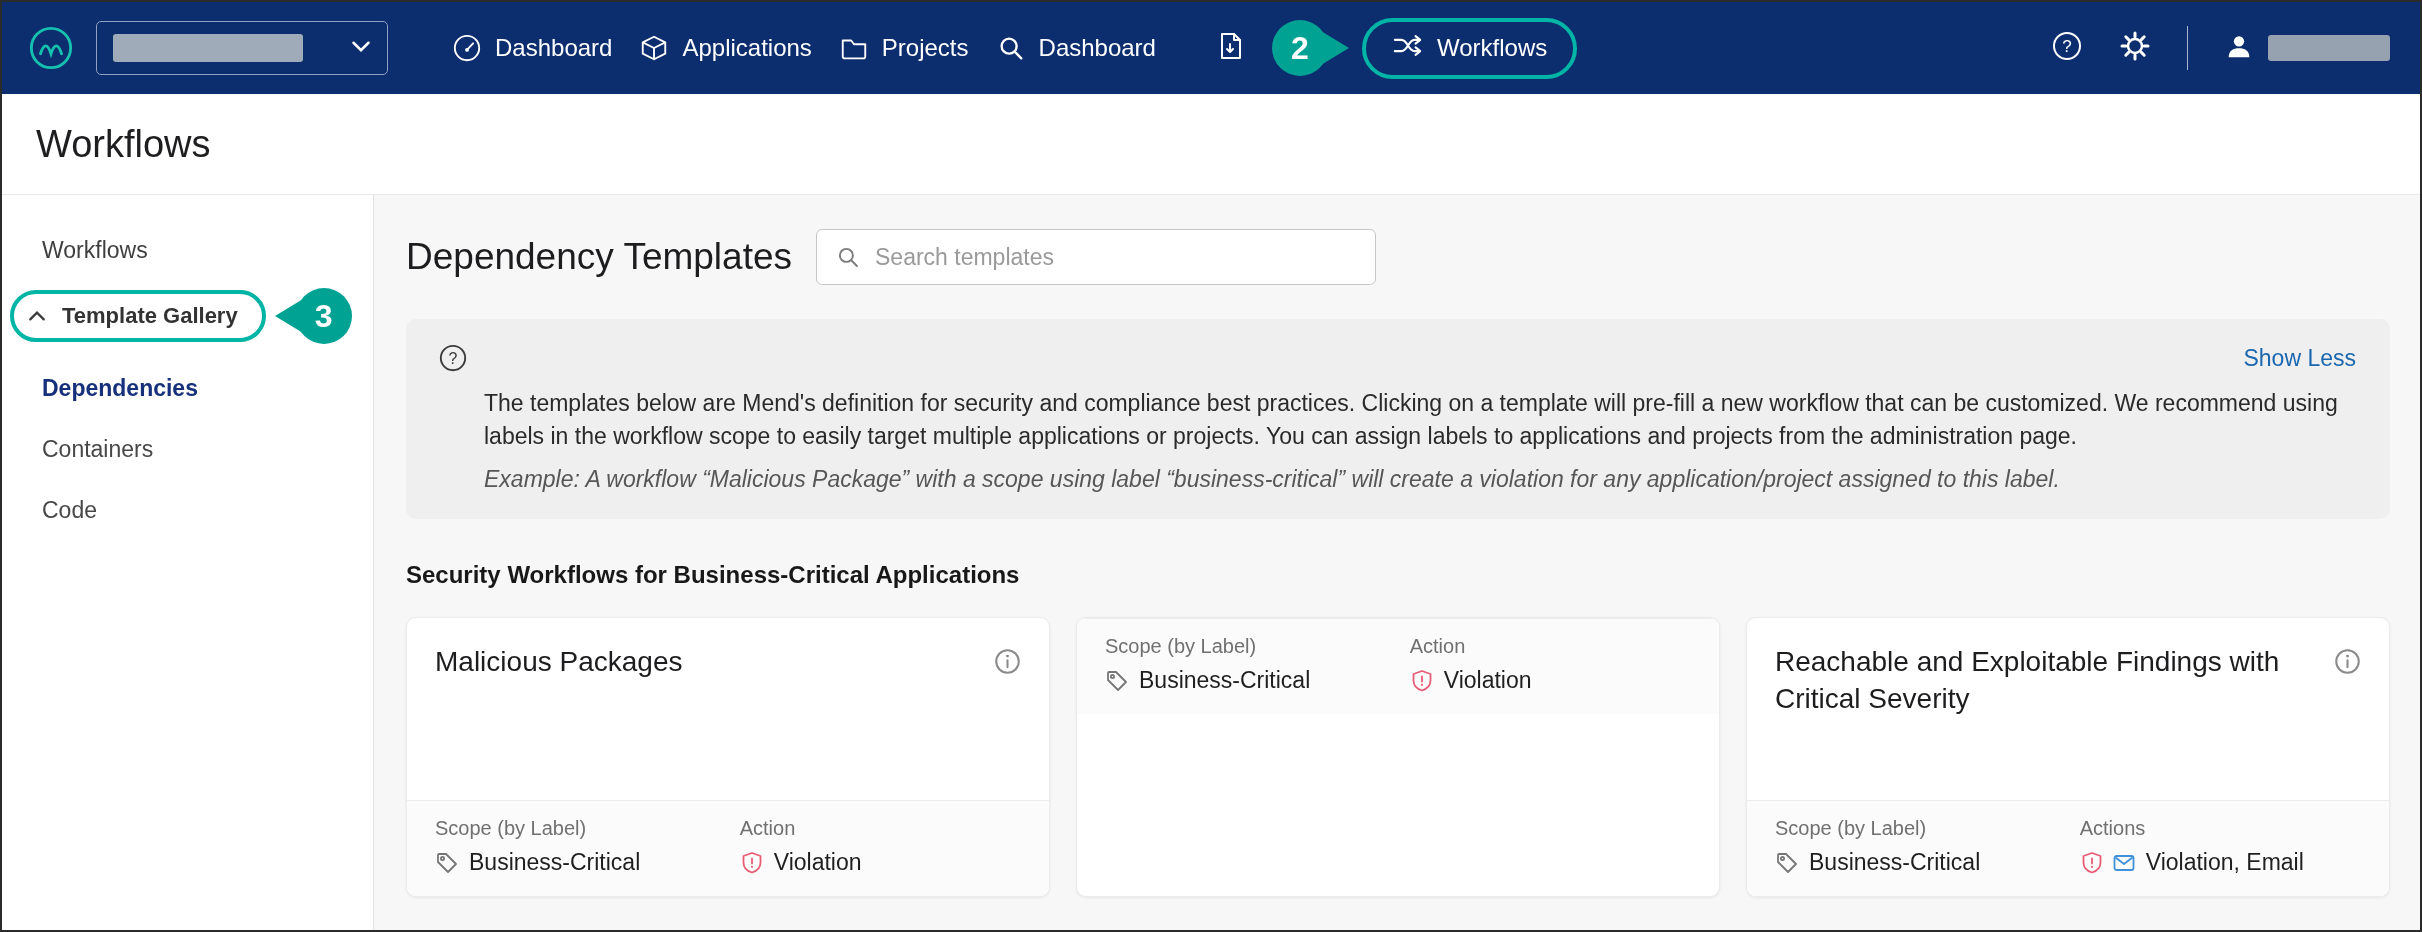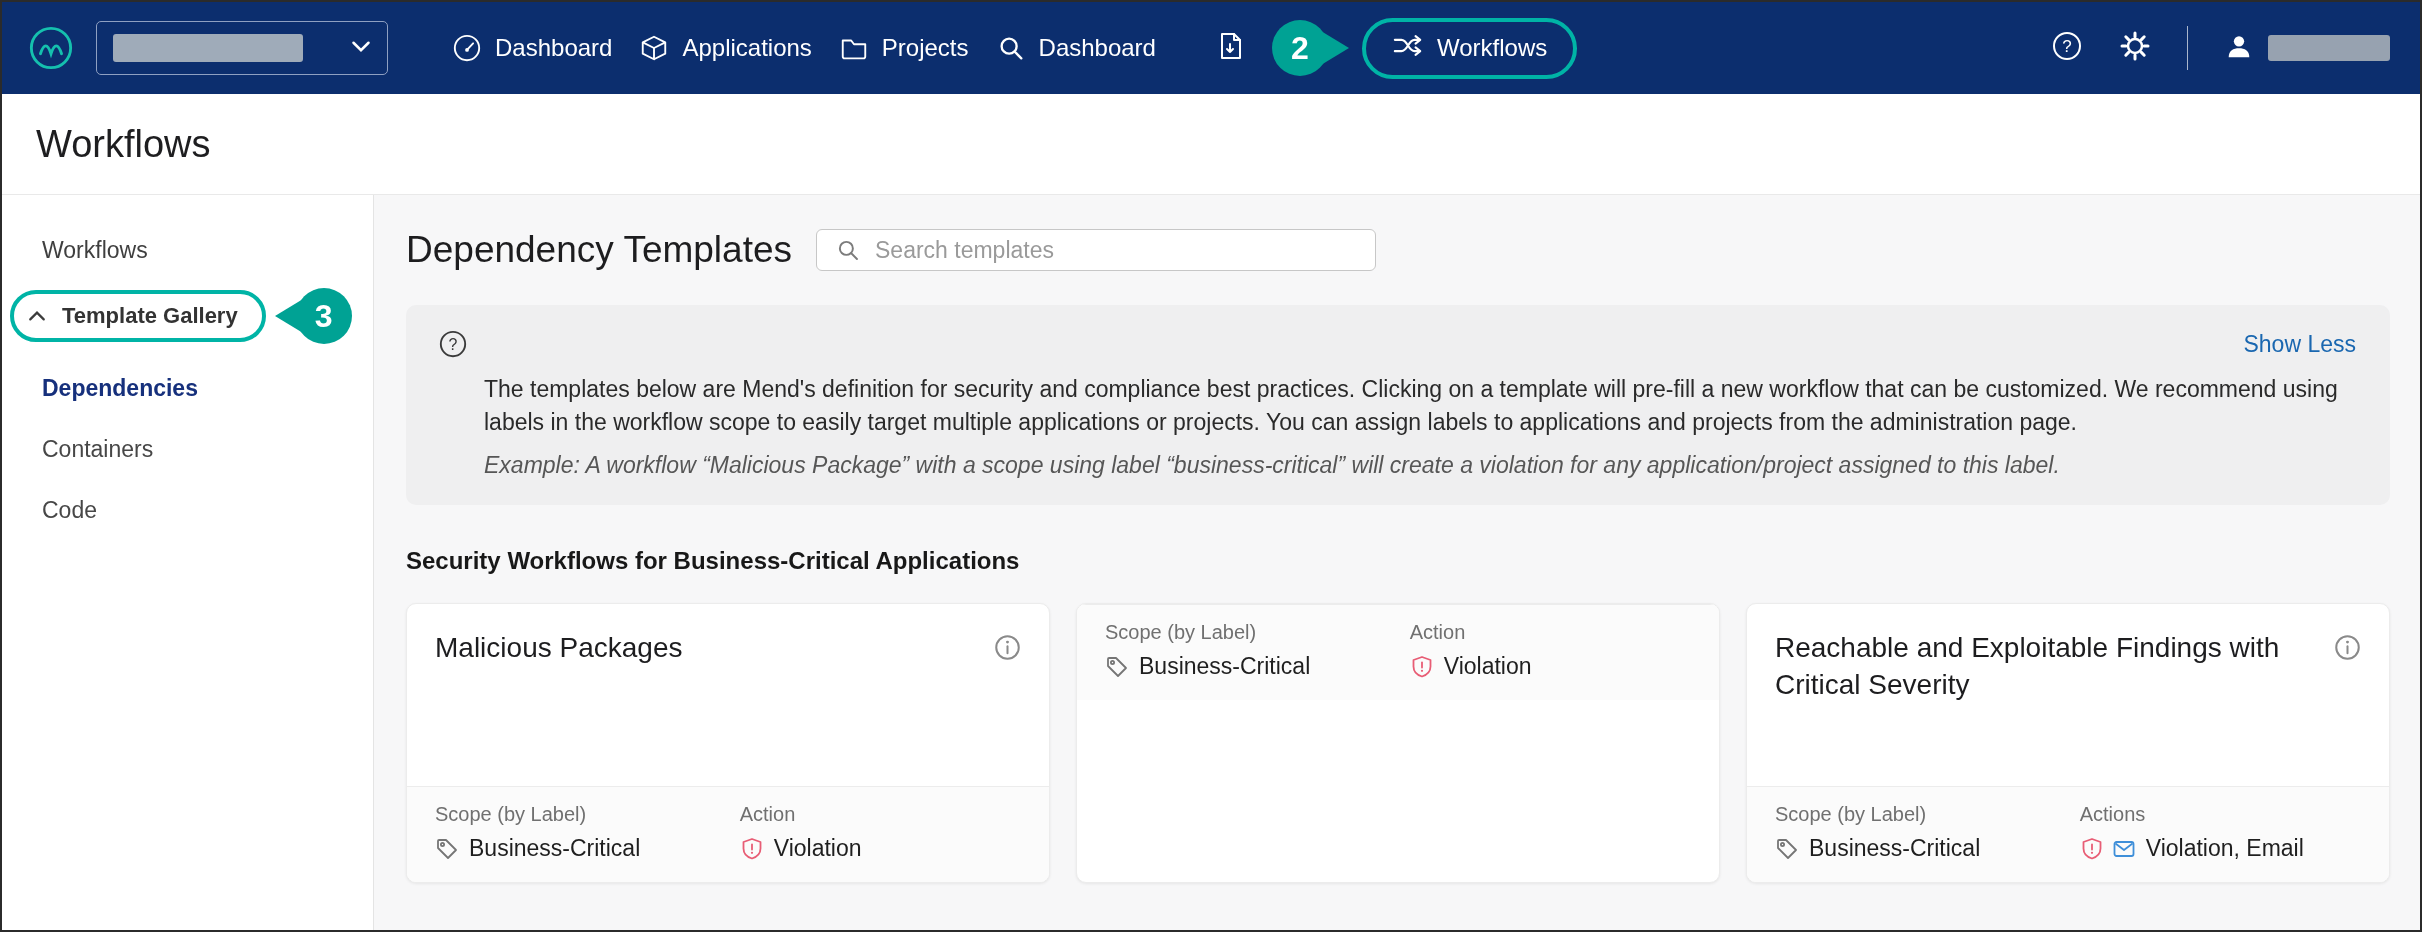--- a/index.html
+++ b/index.html
@@ -99,21 +99,21 @@
   .sub-item { padding: 17px 0 17px 40px; font-size: 23px; color: #474747; cursor: pointer; }
   .sub-item.active { color: #16307c; font-weight: 700; }
 
   .main {
     flex: 1; background: #f7f7f8;
     padding: 34px 30px 0 32px; min-width: 0;
   }
   .main-header { display: flex; align-items: center; gap: 24px; }
   .main-header h2 { font-size: 37px; font-weight: 400; color: #1d1d1f; white-space: nowrap; }
   .search-box {
-    width: 560px; height: 42px;
+    width: 560px; height: 56px;
     background: #fff; border: 1px solid #c7c7c7; border-radius: 6px;
     display: flex; align-items: center; gap: 14px; padding: 0 18px;
   }
   .search-box input {
     border: none; outline: none; flex: 1;
     font-size: 23px; font-family: "Liberation Sans", sans-serif; color: #333;
     background: transparent;
   }
   .search-box input::placeholder { color: #9a9a9a; }
 

